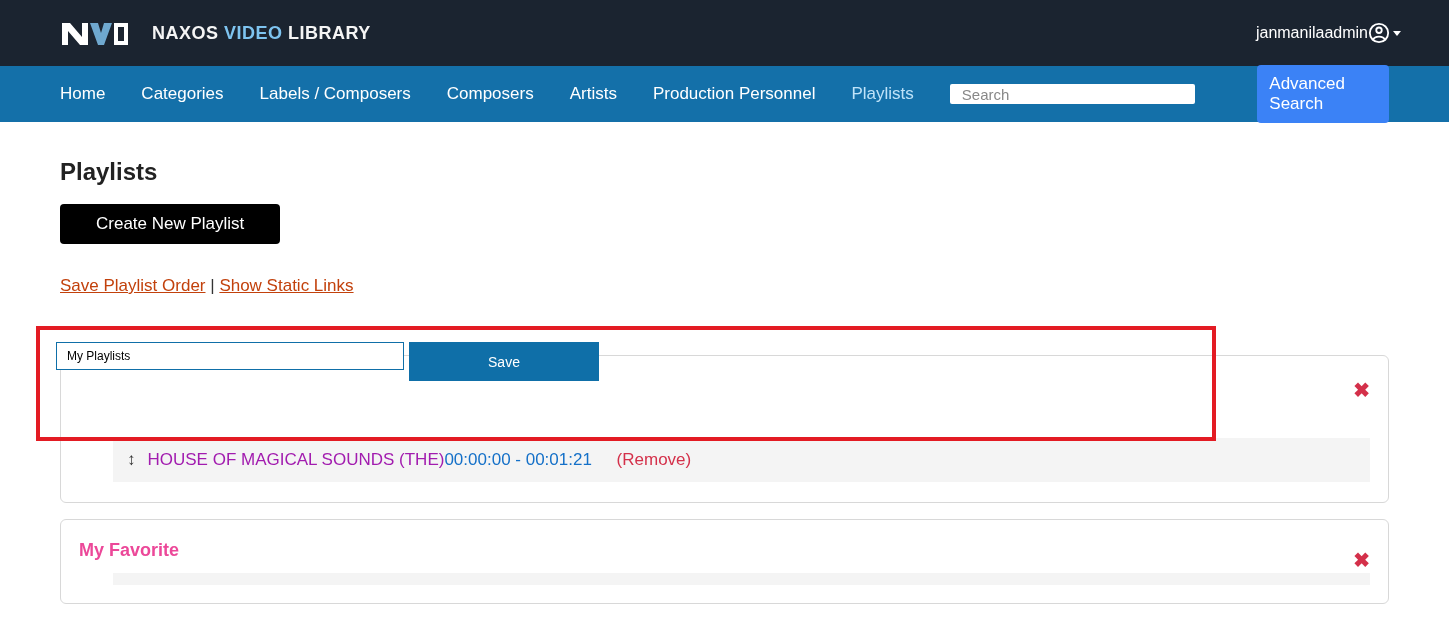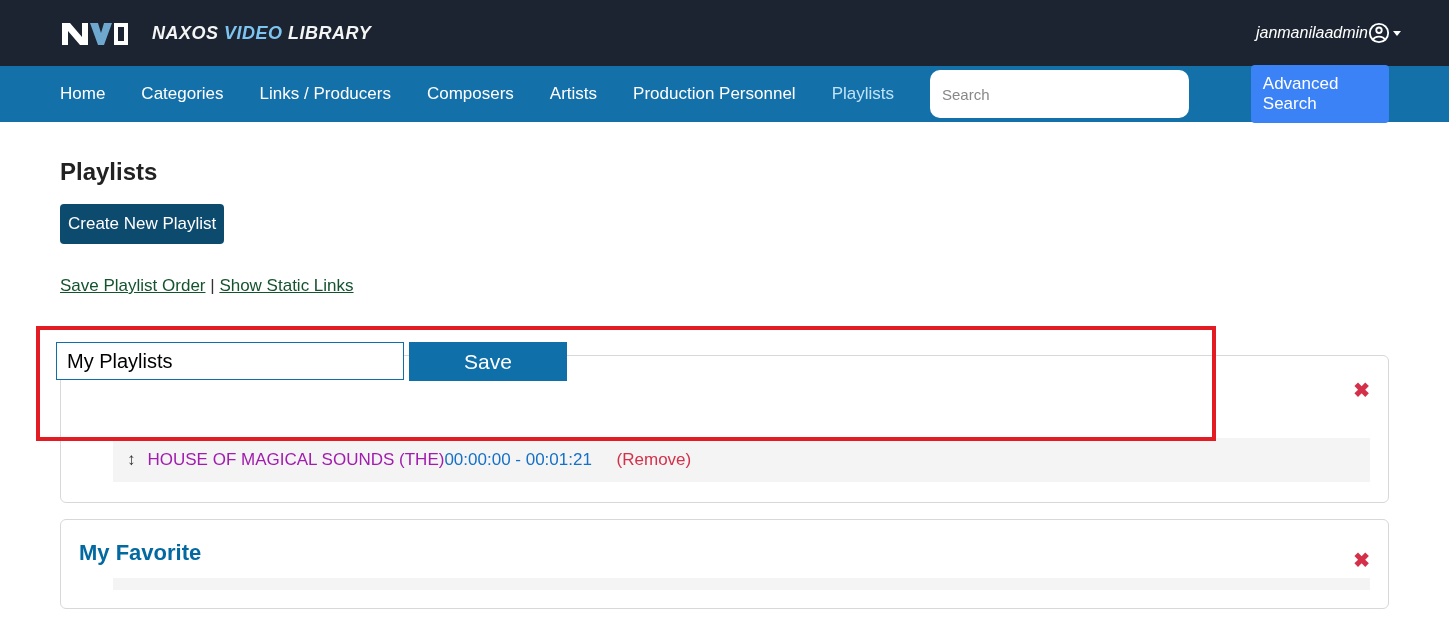--- a/index.html
+++ b/index.html
@@ -1,67 +1,67 @@
 <!DOCTYPE html>
 <html><head>
 <meta charset="utf-8">
 <style>
   * { box-sizing: border-box; margin: 0; padding: 0; }
   body { font-family: -apple-system, BlinkMacSystemFont, "Segoe UI", Arial, sans-serif; background: #fff; color: #222; width: 1449px; }
   
   
-  .topbar { background: #1b2430; height: 66px; display: flex; align-items: center; padding: 0 48px 0 60px; font-style: italic; }
+  .topbar { background: #1b2430; height: 66px; display: flex; align-items: center; padding: 0 48px 0 60px; }
   .logo-img { width: 70px; height: 32px; display: flex; align-items: center; }
   .logo-svg { height: 28px; }
   .brand { margin-left: 22px; font-weight: 700; font-size: 18px; color: #fff; letter-spacing: 0.5px;}
   .brand .blue { color: #7ec4f0; }
   .brand .white { color: #f5f5f5; }
   .topbar-spacer { flex: 1; }
   .user { color: #fff; font-size: 16px; }
   .account-icon { color: #fff; display: flex; align-items: center; cursor: pointer; }
   .account-icon svg { width: 22px; height: 22px; }
   .caret-down { width: 0; height: 0; border-left: 4px solid transparent; border-right: 4px solid transparent; border-top: 5px solid #fff; margin-left: 3px; }
   
   
   .navbar { background: #1470a9; height: 56px; display: flex; align-items: center; padding: 0 60px; gap: 36px; }
   .nav-link { color: #fff; font-size: 17px; cursor: pointer; white-space: nowrap; }
   .nav-link.active { color: #bfe3f9; }
-  .search-box { height: 48px; width: 300px; border: none; padding: 0 12px; font-size: 15px; border-radius: 10px; }
+  .search-box { height: 20px; width: 300px; border: none; padding: 0 12px; font-size: 15px; border-radius: 2px; }
   .adv-search { background: #3b82f6; color: #fff; padding: 9px 12px; font-size: 17px; border-radius: 4px; cursor: pointer; margin-left: 26px; }
   
   
   .page { padding: 36px 60px 0 60px; }
   .page-title { font-size: 24px; font-weight: 700; color: #222; margin-bottom: 18px; }
-  .create-btn { background: #0c4a6e; color: #fff; border: none; padding: 10px 8px; font-size: 17px; border-radius: 4px; cursor: pointer; }
+  .create-btn { background: #000000; color: #fff; border: none; padding: 10px 36px; font-size: 17px; border-radius: 4px; cursor: pointer; }
   .action-links { margin-top: 32px; font-size: 17px; }
-  .action-links a { color: #14532d; text-decoration: underline; cursor: pointer; }
+  .action-links a { color: #c2410c; text-decoration: underline; cursor: pointer; }
   .action-links .sep { color: #333; }
   
   
   .highlight-box { border: 4px solid #e31b23; margin-top: 30px; margin-left: -24px; padding: 12px 16px 26px 16px; width: 1180px; position: relative; z-index: 2; }
   
   
   .playlist-card { border: 1px solid #d8d8d8; border-radius: 6px; padding: 16px 18px 20px 18px; position: relative; margin-top: -86px; margin-left: 0; z-index: 1; }
   .edit-row { display: flex; gap: 5px; align-items: stretch; margin-bottom: 30px; }
-  .text-input { height: 38px; border: 1px solid #0f6fa8; padding: 0 10px; font-size: 20px; }
+  .text-input { height: 28px; border: 1px solid #0f6fa8; padding: 0 10px; font-size: 12px; }
   .name-input { width: 348px; }
   .desc-input { width: 350px; }
-  .btn { height: 39px; width: 158px; color: #fff; background: #0f6fa8; border: none; font-size: 21px; cursor: pointer; }
+  .btn { height: 39px; width: 190px; color: #fff; background: #0f6fa8; border: none; font-size: 14px; cursor: pointer; }
   
   .close-x { position: absolute; right: 18px; top: 22px; color: #d4304a; font-size: 20px; font-weight: 700; cursor: pointer; }
   
   .track-row { background: #f4f4f4; padding: 12px 14px; display: flex; align-items: center; font-size: 17px; margin-left: 34px; }
   .drag-icon { color: #333; margin-right: 12px; font-weight: 700; }
   .track-title { color: #a21caf; }
   .track-time { color: #1470c8; }
   .track-remove { color: #d4304a; margin-left: 20px; cursor: pointer; }
   
   
   .playlist-card2 { border: 1px solid #d8d8d8; border-radius: 6px; padding: 20px 18px 18px 18px; margin-top: 16px; position: relative; }
-  .pl2-title { font-size: 22px; font-weight: 700; color: #0369a1; }
+  .pl2-title { font-size: 18px; font-weight: 700; color: #ec4899; }
   .pl2-links { margin-top: 36px; font-size: 17px; }
   .pl2-links a { color: #1470c8; cursor: pointer; }
   .pl2-links .sep { color: #333; }
   .close-x2 { position: absolute; right: 18px; top: 28px; color: #d4304a; font-size: 20px; font-weight: 700; cursor: pointer; }
   .content-row2 { background: #f4f4f4; height: 12px; margin-left: 34px; margin-top: 12px; }
   
   ::placeholder { color: #888; }
 </style>
 </head>
 <body>
@@ -86,21 +86,21 @@
         <circle cx="12" cy="9" r="3" fill="none" stroke="#fff" stroke-width="2"></circle>
         <path d="M5 20c1.5-3 5-4 7-4s5.5 1 7 4" fill="none" stroke="#fff" stroke-width="2"></path>
       </svg>
     <div class="caret-down"></div>
   </div>
 </div>
 
 <div class="navbar">
   <div class="nav-link">Home</div>
   <div class="nav-link">Categories</div>
-  <div class="nav-link">Links / Producers</div>
+  <div class="nav-link">Labels / Composers</div>
   <div class="nav-link">Composers</div>
   <div class="nav-link">Artists</div>
   <div class="nav-link">Production Personnel</div>
   <div class="nav-link active">Playlists</div>
   <input class="search-box" type="text" placeholder="Search" style="">
   <div class="adv-search">Advanced Search</div>
 </div>
 
 <div class="page">
   <div class="page-title">Playlists</div>

